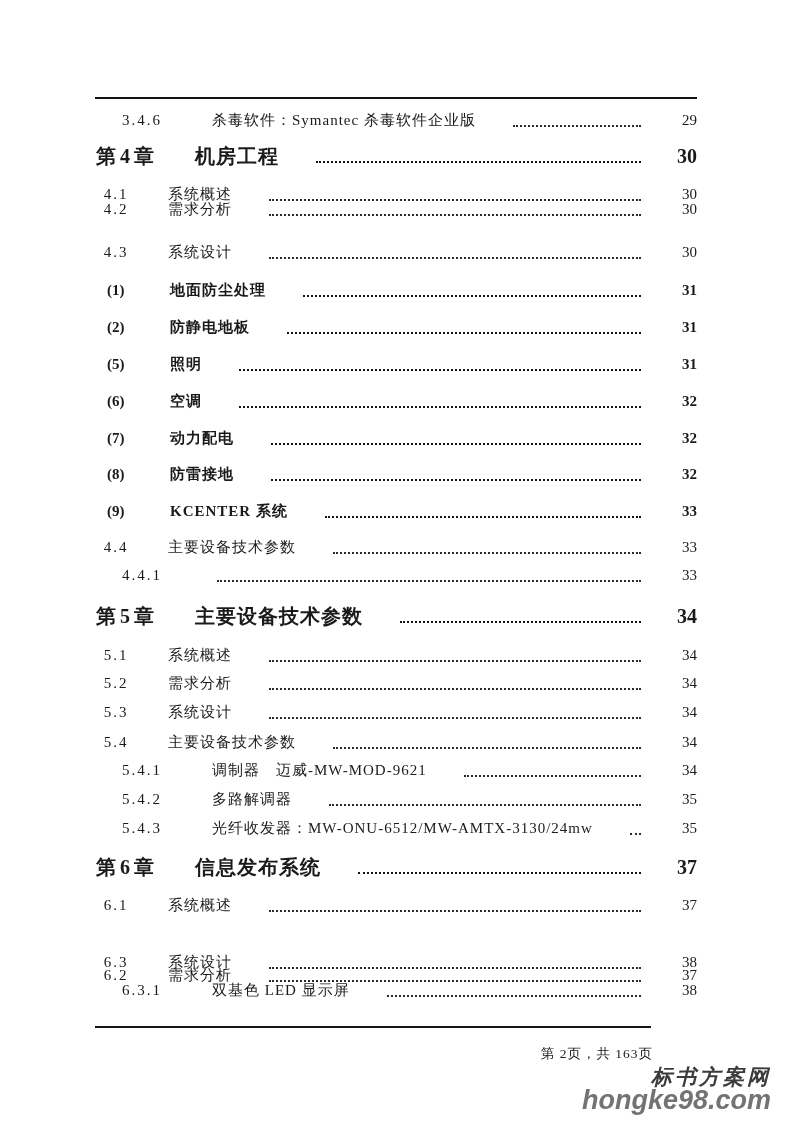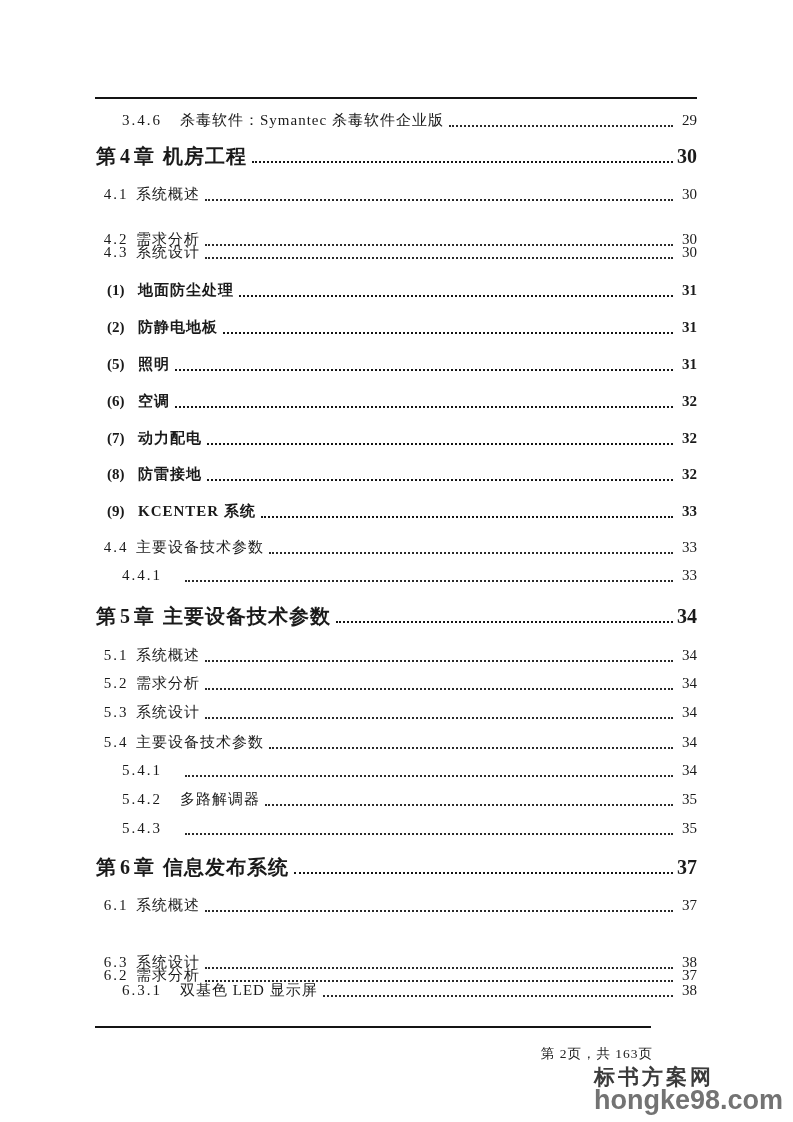--- a/index.html
+++ b/index.html
@@ -18,20 +18,21 @@
 
   .toc-row {
     position: absolute;
     left: 96px;
     right: 96px;
     height: 21px;
     display: flex;
     align-items: flex-end;
     font-size: 15px;
     line-height: 21px;
+    gap: 32px;
   }
   .toc-row .num   { flex: 0 0 auto; letter-spacing: 2px; }
   .toc-row .title { flex: 0 0 auto; white-space: nowrap; letter-spacing: 1px; }
   .toc-row .leader {
     flex: 1 1 auto;
     min-width: 8px;
     border-bottom: 2px dotted #2a2a2a;
     margin: 0 4px 4px 5px;
   }
   .toc-row .page-num { flex: 0 0 auto; min-width: 20px; text-align: right; }
@@ -49,24 +50,26 @@
     position: absolute;
     top: 1045px;
     right: 140px;
     font-size: 13.5px;
     letter-spacing: 1px;
     color: #202020;
     margin-left: 30px;
   }
   .watermark {
     position: absolute;
-    right: 10px;
+    right: 22px;
     top: 1066px;
+    text-align: right;
     line-height: 1.02;
     font-family: "Liberation Sans", "DejaVu Sans", sans-serif;
+    font-style: italic;
   }
   .wm-cn  { font-size: 21px; font-weight: 800; color: #3b3b3b; letter-spacing: 3px; }
   .wm-url { font-size: 27px; font-weight: 700; color: #737373; }
 </style>
 </head>
 <body>
 
 <div class="page">
 
   <div class="rule header-rule"></div>
@@ -87,21 +90,21 @@
       <span class="page-num">30</span>
     </div>
 
     <div class="toc-row l2" style="top:184px">
       <span class="num">4.1</span>
       <span class="title">系统概述</span>
       <span class="leader"></span>
       <span class="page-num">30</span>
     </div>
 
-    <div class="toc-row l2" style="top:229px">
+    <div class="toc-row l2" style="top:199px">
       <span class="num">4.2</span>
       <span class="title">需求分析</span>
       <span class="leader"></span>
       <span class="page-num">30</span>
     </div>
 
     <div class="toc-row l2" style="top:242px">
       <span class="num">4.3</span>
       <span class="title">系统设计</span>
       <span class="leader"></span>
@@ -200,33 +203,35 @@
 
     <div class="toc-row l2" style="top:732px">
       <span class="num">5.4</span>
       <span class="title">主要设备技术参数</span>
       <span class="leader"></span>
       <span class="page-num">34</span>
     </div>
 
     <div class="toc-row l3" style="top:760px">
       <span class="num">5.4.1</span>
+      <span class="title">调制器　迈威-MW-MOD-9621</span>
       <span class="leader"></span>
       <span class="page-num">34</span>
     </div>
 
     <div class="toc-row l3" style="top:789px">
       <span class="num">5.4.2</span>
       <span class="title">多路解调器</span>
       <span class="leader"></span>
       <span class="page-num">35</span>
     </div>
 
     <div class="toc-row l3" style="top:818px">
       <span class="num">5.4.3</span>
+      <span class="title">光纤收发器：MW-ONU-6512/MW-AMTX-3130/24mw</span>
       <span class="leader"></span>
       <span class="page-num">35</span>
     </div>
 
     <div class="toc-row chapter" style="top:857px">
       <span class="num">第6章</span>
       <span class="title">信息发布系统</span>
       <span class="leader"></span>
       <span class="page-num">37</span>
     </div>

